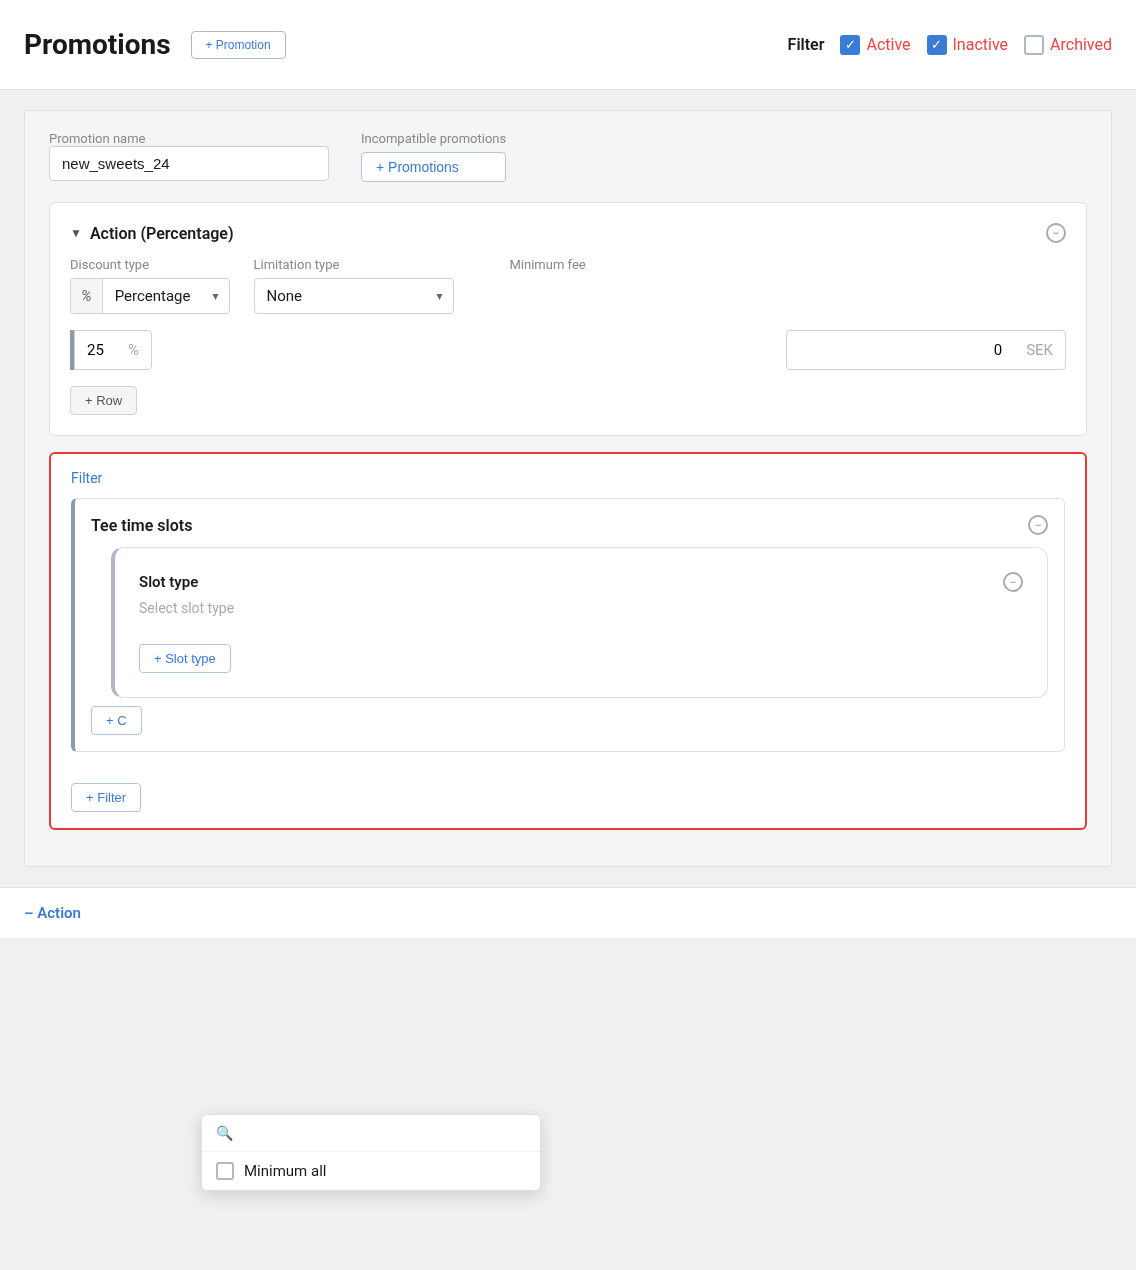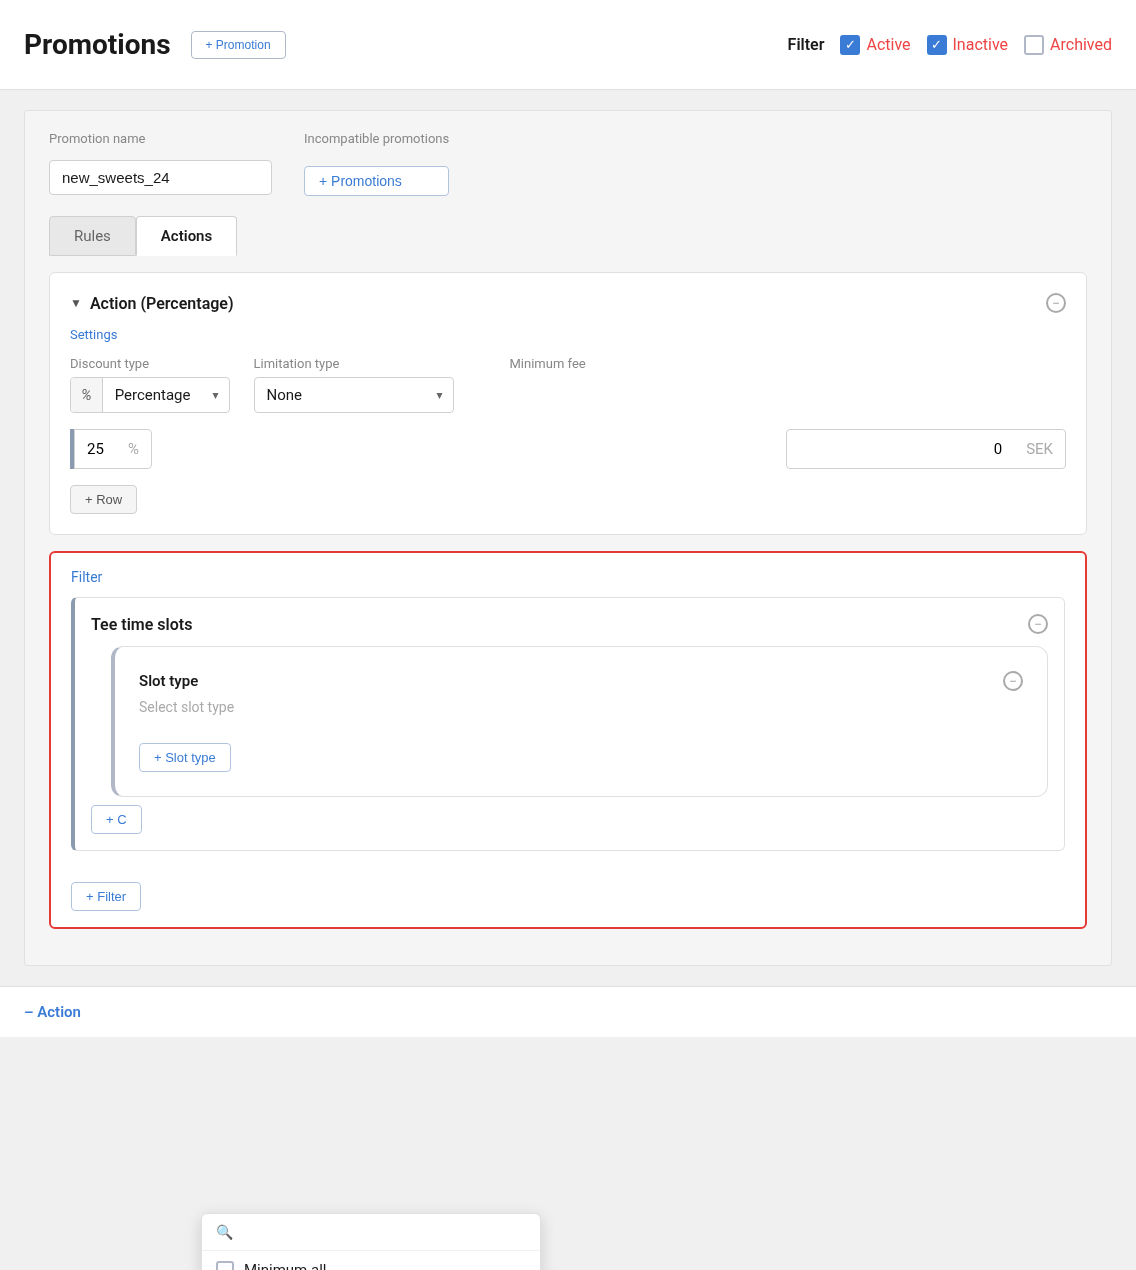--- a/index.html
+++ b/index.html
@@ -95,34 +95,34 @@
     }
     .form-row {
       display: flex;
       align-items: flex-start;
       gap: 32px;
       margin-bottom: 20px;
     }
     .form-field {
       display: flex;
       flex-direction: column;
-      gap: 14px;
+      gap: 0;
     }
     .form-label {
       font-size: 13px;
       color: #888;
     }
     .form-input {
       border: 1px solid #d0d0d0;
       border-radius: 4px;
       padding: 8px 12px;
       font-size: 15px;
       color: #1a1a1a;
       background: #fff;
-      width: 223px;
+      width: 280px;
     }
     .incompatible-btn {
       border: 1px solid #b0c4e0;
       background: #fff;
       color: #3a7bd5;
       padding: 6px 14px;
       border-radius: 4px;
       font-size: 14px;
       cursor: pointer;
       display: flex;
@@ -499,39 +499,30 @@
       <div class="form-field">
         <label class="form-label">Promotion name</label>
         <input class="form-input" type="text" value="new_sweets_24" style="">
       </div>
       <div class="form-field">
         <label class="form-label">Incompatible promotions</label>
         <button class="incompatible-btn">+ Promotions</button>
       </div>
     </div>
 
-    <div class="tabs">
-      <div class="tab">
-        <span>Rules</span>
-      </div>
-      <div class="tab active">
-        <span>Actions</span>
-      </div>
-    </div>
 
     <div class="action-card">
       <div class="action-header">
         <div class="action-title">
           <span class="triangle-icon">▼</span>
           <span>Action (Percentage)</span>
         </div>
         <div class="minus-circle">−</div>
       </div>
 
-      <div class="settings-label">Settings</div>
 
       <div class="form-grid">
 
         <div class="discount-type-field">
           <label class="form-label">Discount type</label>
           <div class="discount-type-select">
             <span class="discount-type-prefix">%</span>
             <span class="discount-type-value">Percentage</span>
             <span class="dropdown-arrow">▾</span>
           </div>

